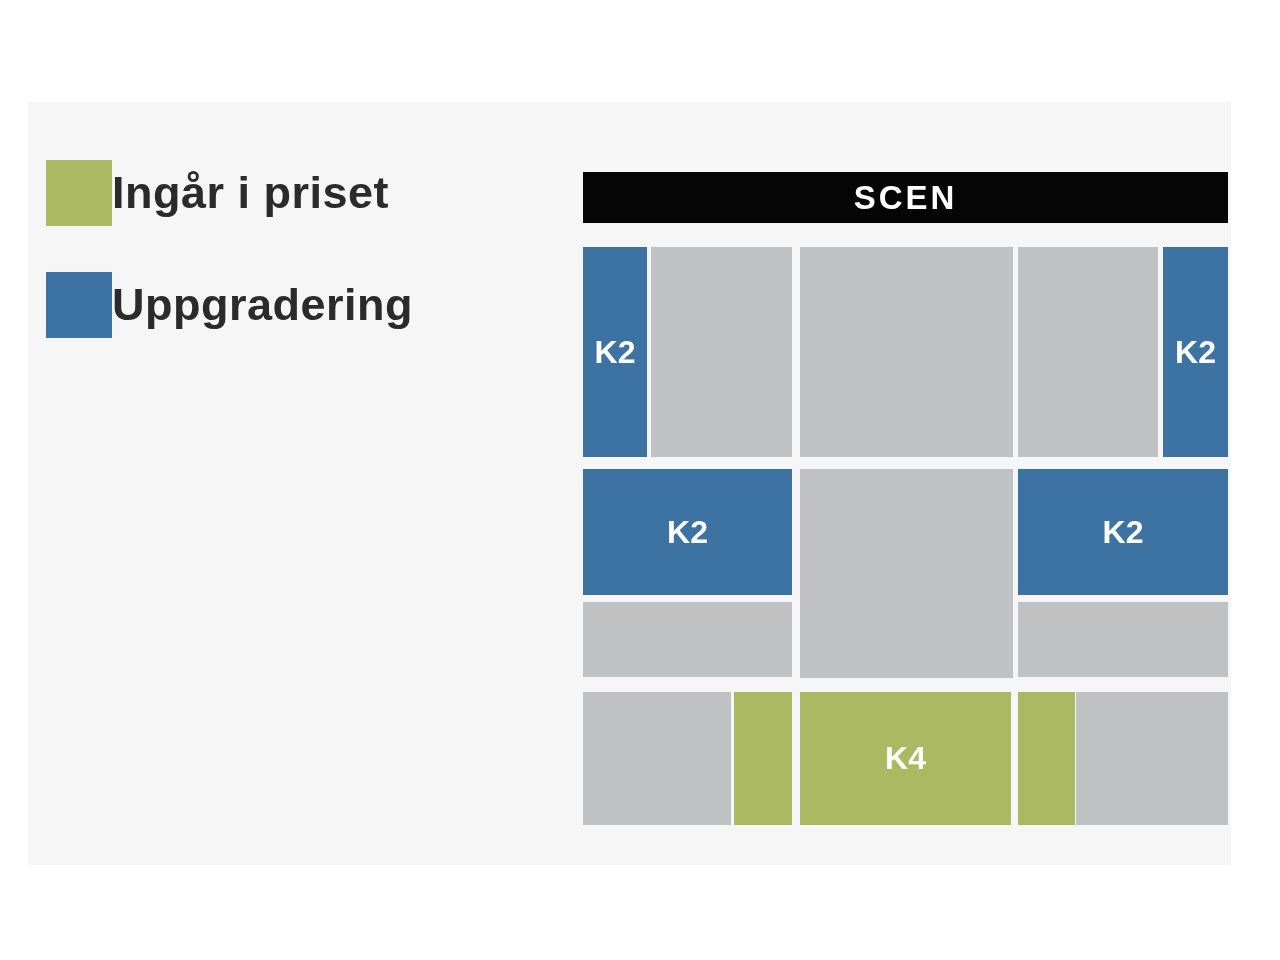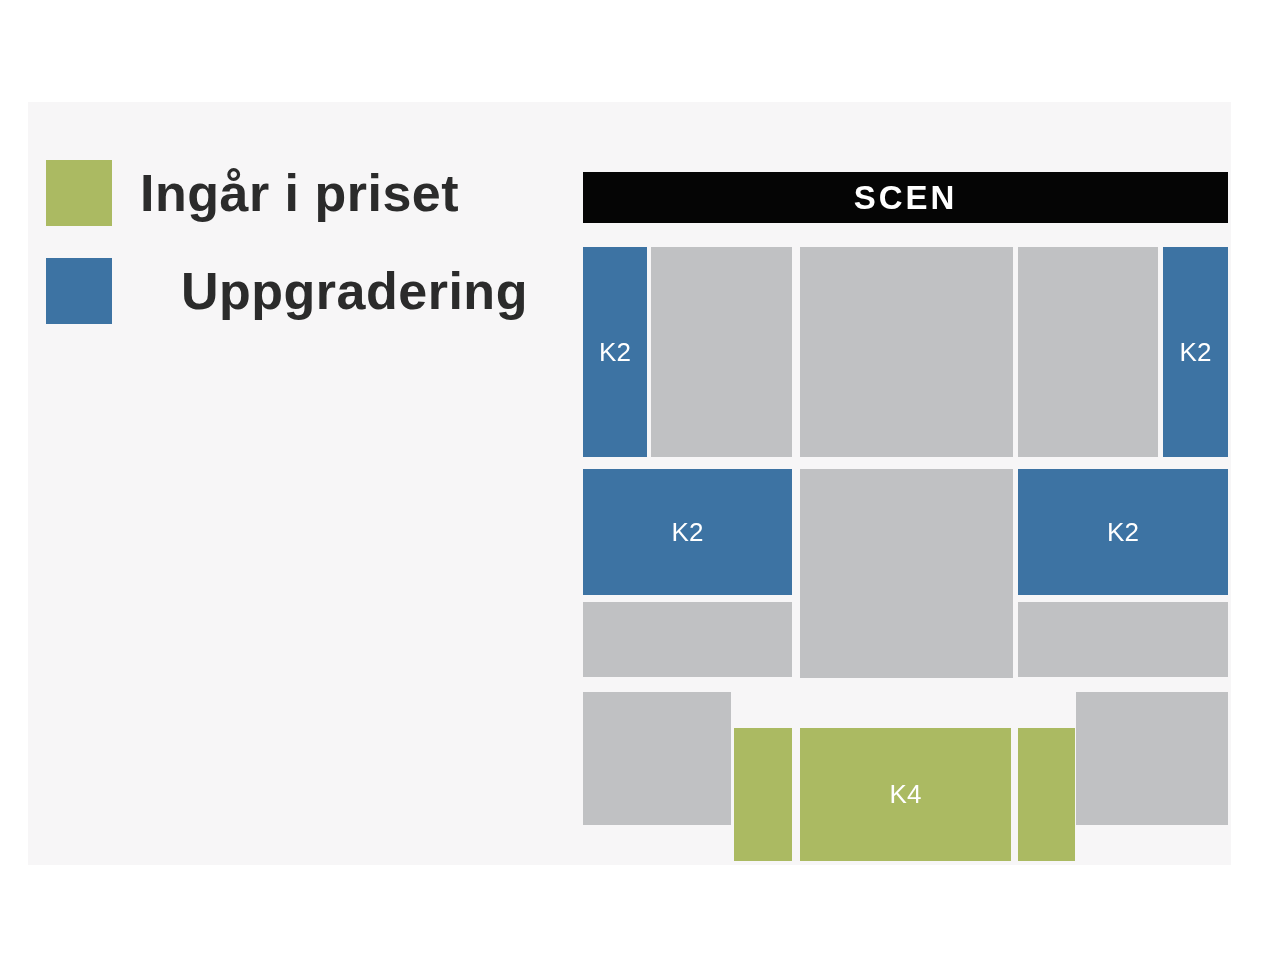--- a/index.html
+++ b/index.html
@@ -11,46 +11,45 @@
   .page{position:relative;width:1280px;height:960px;background:var(--page-bg,#ffffff);}
   .panel{
     position:absolute;left:28px;top:102px;width:1203px;height:763px;
     background:var(--panel-bg,#f7f6f7);
   }
   
   .legend-item{
     position:absolute;left:46px;display:flex;align-items:center;
   }
   .legend-item.first{top:160px;}
-  .legend-item.second{top:258px;gap:41px;}
+  .legend-item.second{top:272px;}
   .swatch{
     width:66px;height:66px;flex:0 0 66px;display:inline-block;
   }
   .legend-label{
-    margin-left:28px;
-    font-size:52px;font-weight:700;letter-spacing:0.5px;
+    font-size:45px;font-weight:700;letter-spacing:0.5px;
     color:var(--legend-text,#2b2b2b);
     white-space:nowrap;
   }
   
   .seatmap{position:absolute;left:583px;top:172px;width:568px;height:653px;}
   .stage{
     position:absolute;left:0;top:0;width:645px;height:51px;
     background:var(--stage-bg,#050505);color:var(--stage-text,#ffffff);
     display:flex;align-items:center;justify-content:center;
     font-size:33px;font-weight:700;letter-spacing:3px;
   }
   .blk{position:absolute;}
   .k-std{background:var(--standard,#c0c1c3);}
   .k-upg{background:var(--upgrade,#3d73a3);}
-  .k-inc{background:var(--included,#abba62);margin-top:36px;}
+  .k-inc{background:var(--included,#abba62);}
   .lbl{
     display:flex;align-items:center;justify-content:center;
     color:var(--section-label-text,#ffffff);
-    font-size:26px;font-weight:400;
+    font-size:32px;font-weight:700;
   }
 </style>
 </head>
 <body>
 
 <div class="page">
   <div class="panel"></div>
 
   <div class="legend-item first">
     <span class="swatch" style="background:var(--included,#abba62);"></span>

